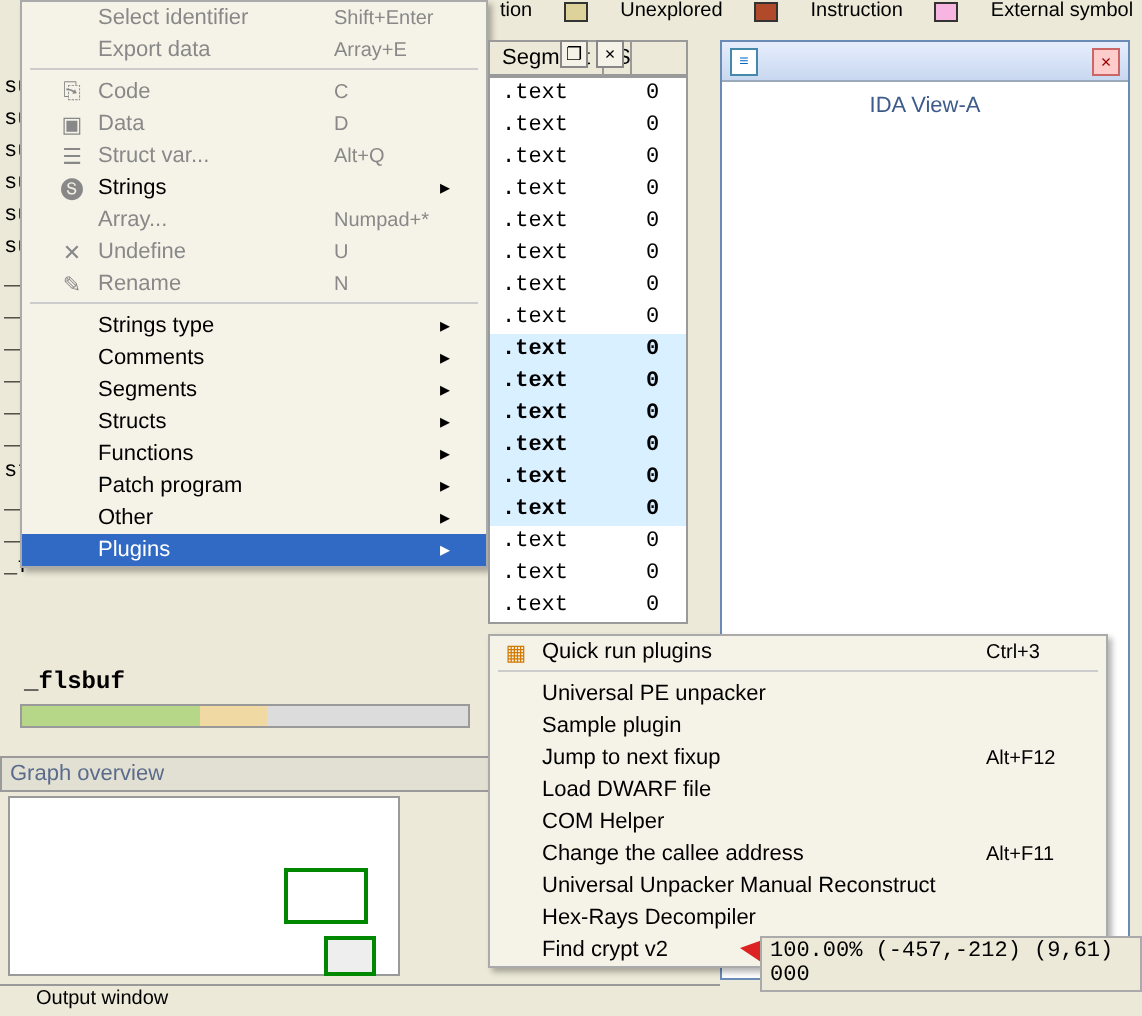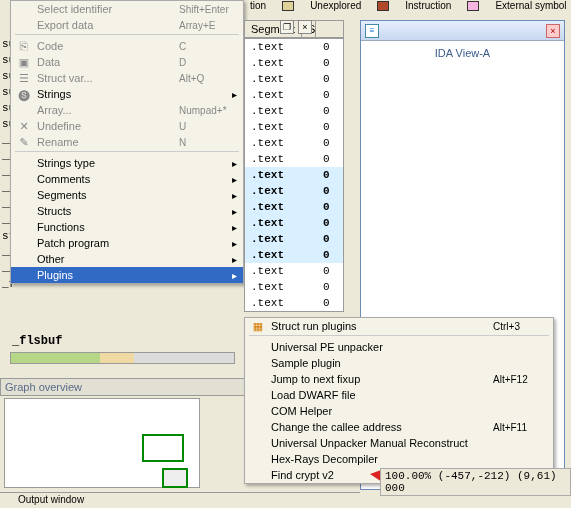--- a/index.html
+++ b/index.html
@@ -1,19 +1,19 @@
 <!DOCTYPE html>
 <html><head>
 <meta charset="utf-8">
 <style>
 * { box-sizing: border-box; margin: 0; padding: 0; }
 body { font-family: "MS Sans Serif", Tahoma, sans-serif; font-size: 11px; color: #000; background: #ece9d8; width: 571px; height: 508px; overflow: hidden; position: relative; }
 
 .menu-bar { position: absolute; left: 10px; top: 0; width: 234px; background: #f5f3e8; border: 1px solid #aaa; box-shadow: 2px 2px 3px rgba(0,0,0,.3); }
-.menu-bar .row { display: flex; align-items: center; height: 16px; padding: 0 4px; color: #888; }
+.menu-bar .row { display: flex; align-items: center; height: 16px; padding: 0 16px; color: #888; }
 .menu-bar .row .icon { width: 18px; display: inline-flex; justify-content: center; }
 .menu-bar .row .label { flex: 1; padding-left: 4px; }
 .menu-bar .row .sc { width: 60px; text-align: left; color: #888; font-size: 10px; }
 .menu-bar .row.black { color: #000; }
 .menu-bar .sep { height: 3px; border-top: 1px solid #ccc; margin: 1px 4px; }
 .menu-bar .row.arrow::after { content: "▸"; font-size: 10px; color: #000; margin-left: auto; padding-right: 2px; }
 .menu-bar .row.hl { background: #316ac5; color: #fff; }
 .menu-bar .row.hl.arrow::after { color: #fff; }
 
 .submenu { position: absolute; left: 244px; top: 317px; width: 310px; background: #f5f3e8; border: 1px solid #aaa; box-shadow: 2px 2px 3px rgba(0,0,0,.3); }
@@ -266,21 +266,21 @@
   <div class="titlebar">
     <span class="ico">≡</span>
     <span class="t">IDA View-A</span>
     <span class="x">×</span>
   </div>
 </div>
 
 <div class="submenu">
   <div class="row">
       <span class="icon" style="color:#d47a00">▦</span>
-      <span class="label">Struct run plugins</span>
+      <span class="label">Quick run plugins</span>
       <span class="sc">Ctrl+3</span>
     </div>
   <div class="sep"></div>
   <div class="row">
       <span class="icon"></span>
       <span class="label">Universal PE unpacker</span>
     </div>
   <div class="row">
       <span class="icon"></span>
       <span class="label">Sample plugin</span>

